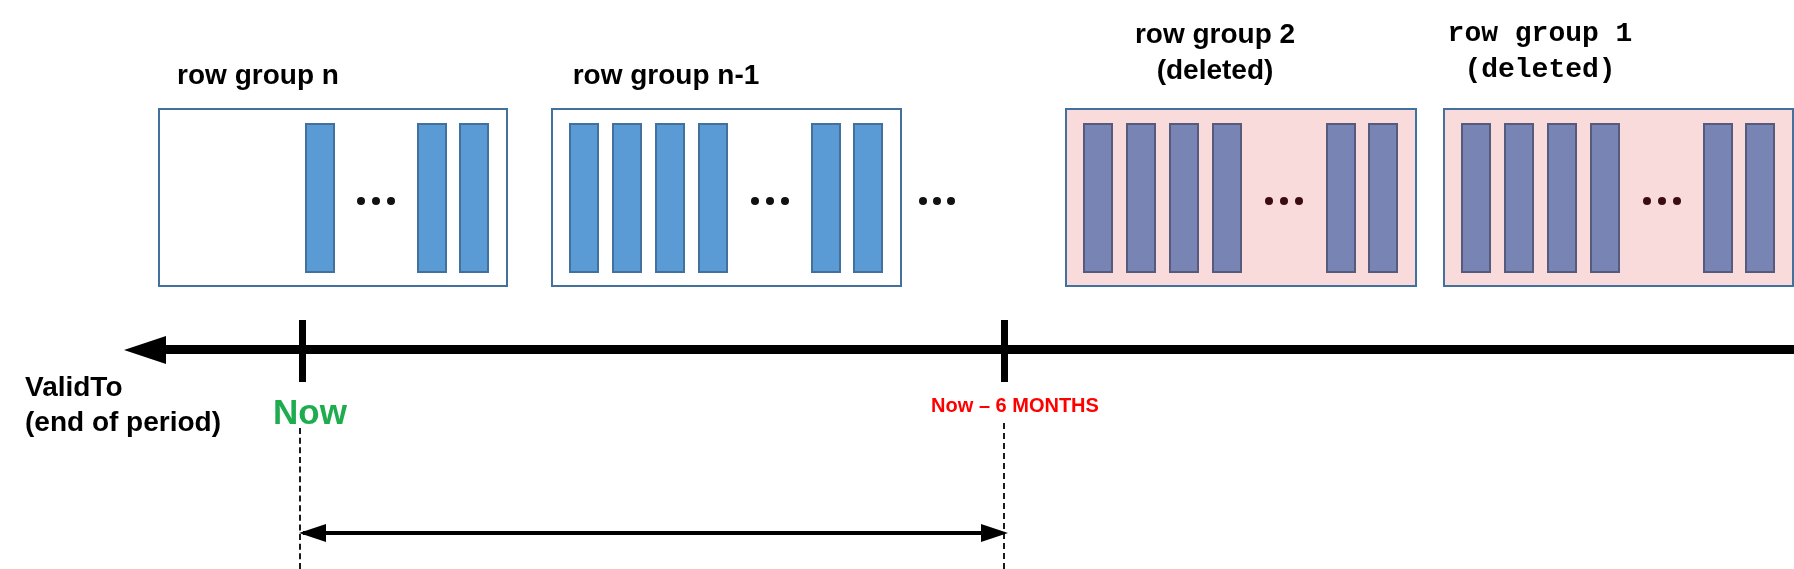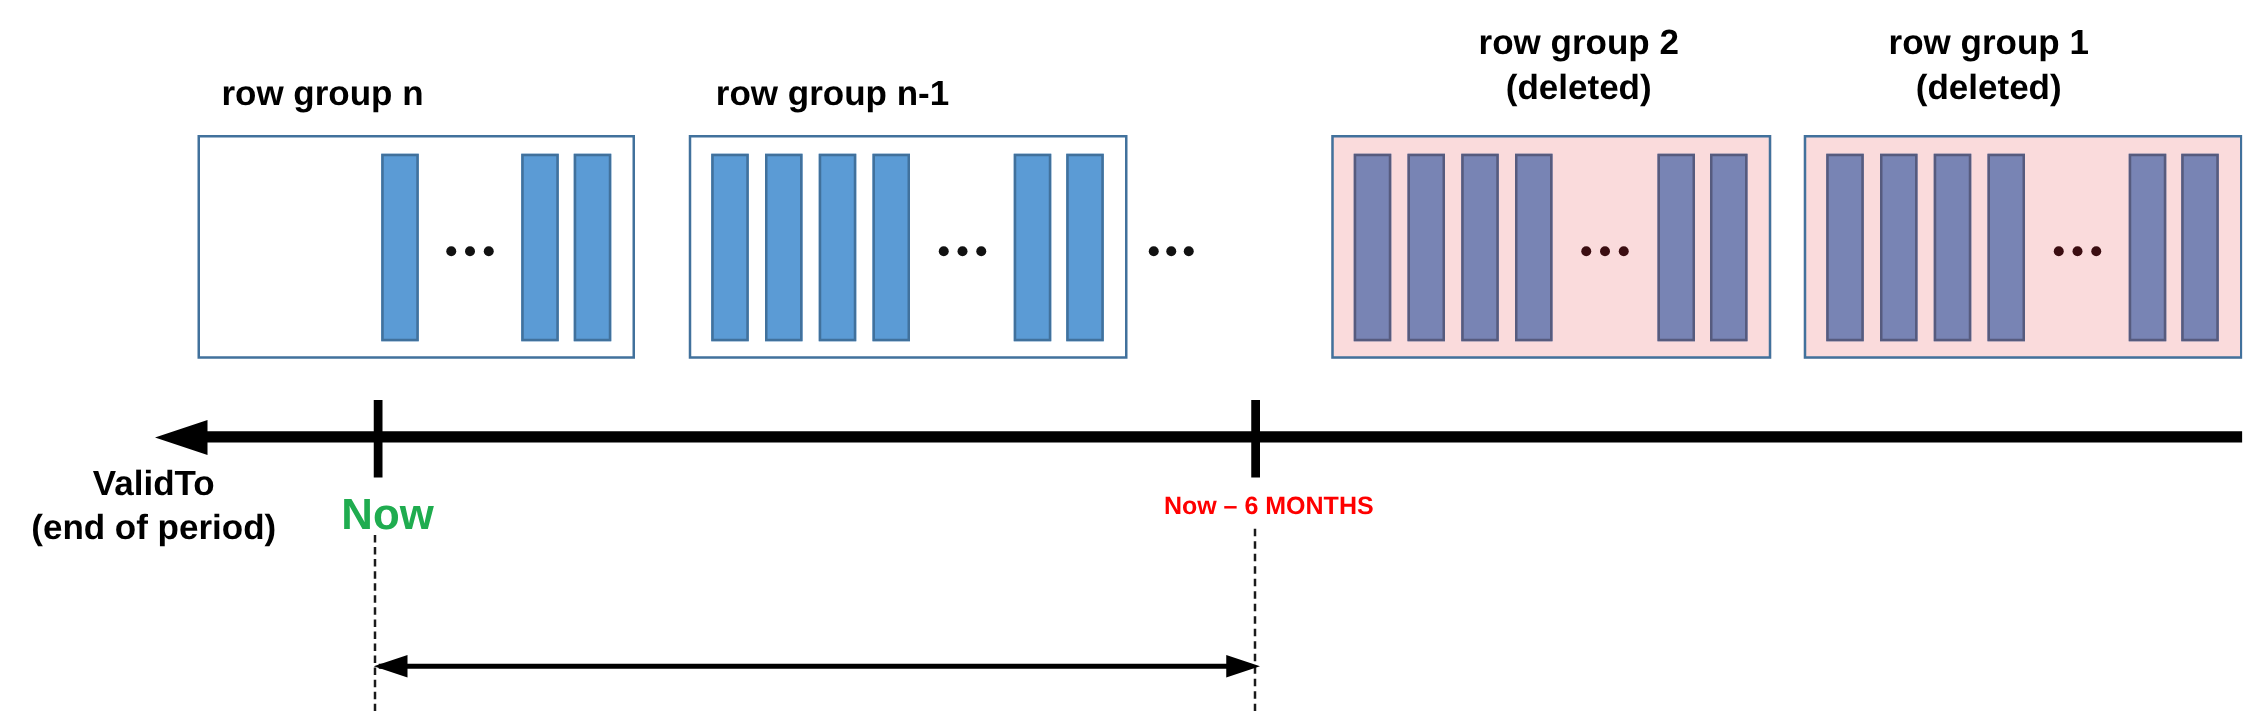--- a/index.html
+++ b/index.html
@@ -46,21 +46,21 @@
   .tl-line{position:absolute;left:158px;right:0;top:345px;height:9px;background:#000;}
   .tl-head{
     position:absolute;left:124px;top:336px;width:0;height:0;
     border-top:14px solid transparent;border-bottom:14px solid transparent;border-right:42px solid #000;
   }
   .tick{position:absolute;top:320px;width:7px;height:62px;background:#000;}
   .tick.now{left:299px;}
   .tick.now-minus{left:1001px;}
   .axis-label{
     position:absolute;left:123px;top:369px;transform:translateX(-50%);
-    font-size:28px;color:#000;text-align:center;line-height:1.25;white-space:nowrap;
+    font-size:28px;color:#000;text-align:left;line-height:1.25;white-space:nowrap;
   }
   .now-label{
     position:absolute;left:310px;top:392px;transform:translateX(-50%);
     font-size:35px;color:var(--green);white-space:nowrap;
   }
   .nowm6-label{
     position:absolute;left:1015px;top:394px;transform:translateX(-50%);
     font-size:20px;color:var(--red);white-space:nowrap;
   }
   .dash{position:absolute;width:0;border-left:2px dashed #1a1a1a;}
@@ -117,42 +117,42 @@
         <div class="dots-slot">
           <span class="dot"></span>
           <span class="dot"></span>
           <span class="dot"></span>
         </div>
         <div class="trail">
           <div class="bar"></div>
           <div class="bar"></div>
         </div>
       </div>
-      <div class="grp-label" style="left: 1215px; top: 16px; margin-left: 48px;">
+      <div class="grp-label" style="left: 1215px; top: 16px;">
         <div>row group 2</div>
         <div>(deleted)</div>
       </div>
       <div class="grp-box deleted" style="left: 1065px; width: 352px;">
         <div class="lead">
           <div class="bar"></div>
           <div class="bar"></div>
           <div class="bar"></div>
           <div class="bar"></div>
         </div>
         <div class="dots-slot">
           <span class="dot"></span>
           <span class="dot"></span>
           <span class="dot"></span>
         </div>
         <div class="trail">
           <div class="bar"></div>
           <div class="bar"></div>
         </div>
       </div>
-      <div class="grp-label" style="left: 1591px; top: 16px;">
+      <div class="grp-label" style="left: 1540px; top: 16px; font-family: Liberation Mono, monospace;">
         <div>row group 1</div>
         <div>(deleted)</div>
       </div>
       <div class="grp-box deleted" style="left: 1443px; width: 351px;">
         <div class="lead">
           <div class="bar"></div>
           <div class="bar"></div>
           <div class="bar"></div>
           <div class="bar"></div>
         </div>

